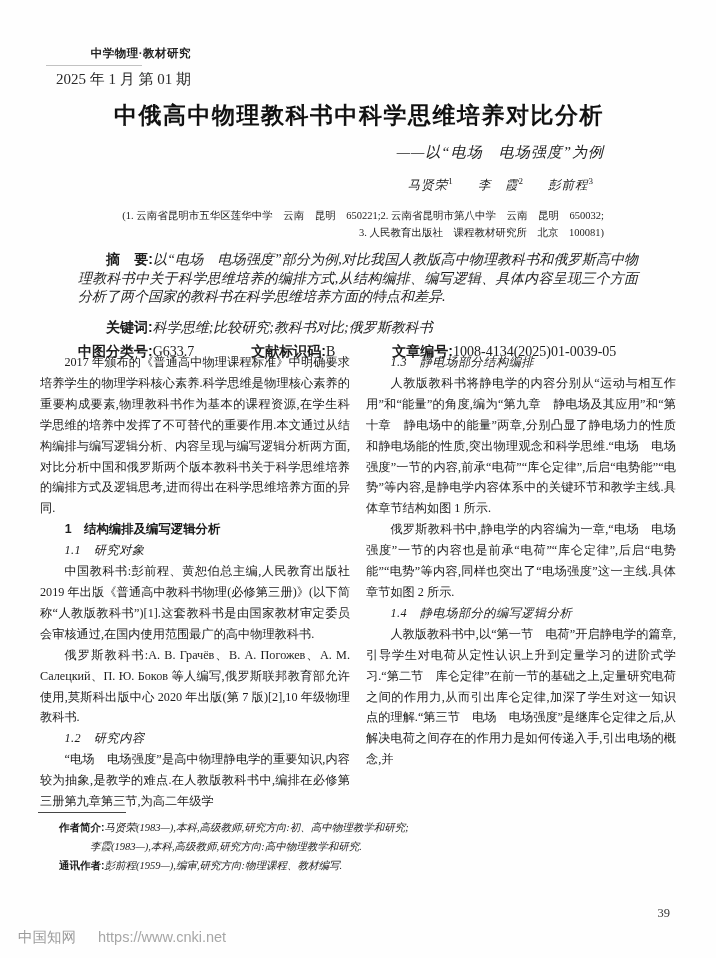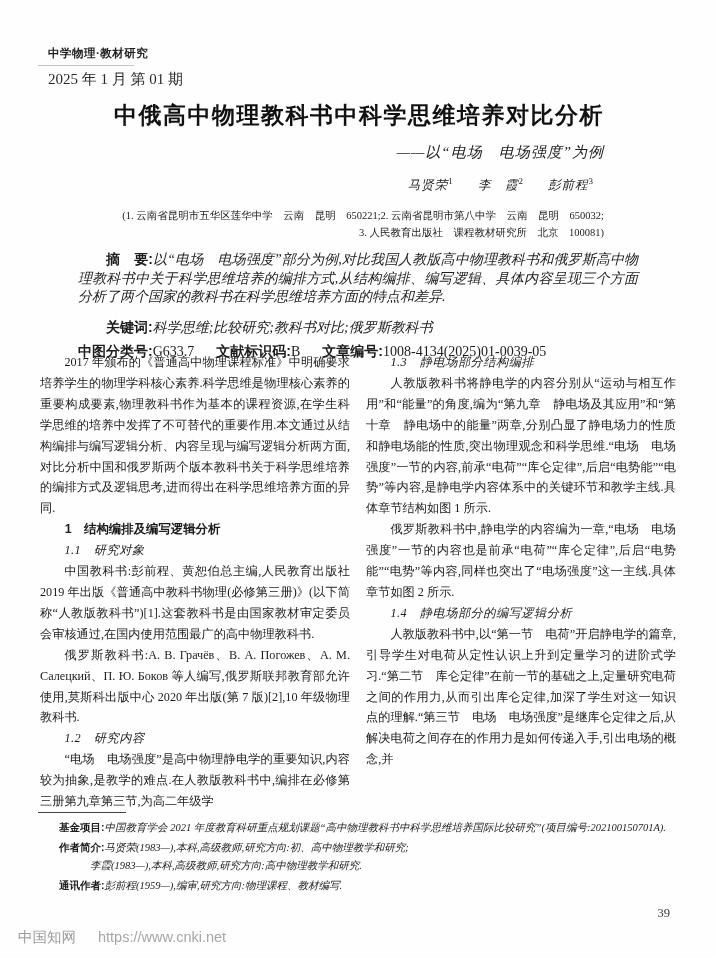--- a/index.html
+++ b/index.html
@@ -7,41 +7,41 @@
     position:relative;
     width:716px;height:958px;
     background:#fefefe;
     margin:0 auto;
     font-family:"Liberation Serif","DejaVu Serif",serif;
     color:#1c1c1c;
     overflow:hidden;
     box-sizing:border-box;
   }
   
-  .header{position:absolute;top:46px;left:48px;}
+  .header{position:absolute;top:46px;left:56px;text-align:right;}
   .journal{font-size:11.5px;font-weight:bold;letter-spacing:.5px;font-family:"Liberation Sans","DejaVu Sans",sans-serif;color:#222;}
   .header-rule{width:96px;height:0;border-bottom:1px solid #c2c2c2;margin:4px 0 4px -10px;}
   .issue{font-size:15px;color:#2a2a2a;}
   
   .titleblock{position:absolute;top:100px;left:0;width:604px;text-align:right;}
   .title{font-size:23px;font-weight:bold;letter-spacing:1.5px;color:#111;
          font-family:"Liberation Sans","DejaVu Sans",sans-serif;}
   .subtitle{margin-top:12px;font-size:15px;font-style:italic;letter-spacing:1px;}
   .authors{margin-top:14px;font-size:12.5px;font-style:italic;letter-spacing:1px;}
   .authors .au{margin:0 10px;}
   .authors sup{font-size:9px;font-style:normal;}
   .affil{margin-top:13px;font-size:10.5px;line-height:17px;color:#222;}
   
   .absblock{position:absolute;top:250px;left:78px;width:560px;font-size:14px;line-height:18.5px;text-align:justify;}
   .abs-label,.kw-label,.meta-label{font-weight:bold;font-style:normal;font-family:"Liberation Sans","DejaVu Sans",sans-serif;}
   .abs-text{font-style:italic;}
   .abs-p{text-indent:2em;margin:0;}
   .kw-line{margin-top:11px;}
   .kw-text{font-style:italic;}
-  .meta-line{margin-top:5px;display:flex;column-gap:22px;align-items:baseline;}
+  .meta-line{margin-top:5px;display:flex;column-gap:57px;align-items:baseline;}
   .meta-item{white-space:nowrap;}
   
   .columns{position:absolute;top:352px;left:40px;width:636px;height:460px;
            display:flex;column-gap:16px;overflow:hidden;}
   .col{width:310px;font-size:12.2px;line-height:20.9px;text-align:justify;}
   .col p{margin:0;text-indent:2em;}
   .col p.cont{text-indent:0;}
   .h1{font-weight:bold;font-family:"Liberation Sans","DejaVu Sans",sans-serif;font-size:12.4px;margin:0;}
   .h2{font-style:italic;font-size:12.2px;margin:0;letter-spacing:.5px;}
   
@@ -106,21 +106,20 @@
       <p>人教版教科书将静电学的内容分别从“运动与相互作用”和“能量”的角度,编为“第九章　静电场及其应用”和“第十章　静电场中的能量”两章,分别凸显了静电场力的性质和静电场能的性质,突出物理观念和科学思维.“电场　电场强度”一节的内容,前承“电荷”“库仑定律”,后启“电势能”“电势”等内容,是静电学内容体系中的关键环节和教学主线.具体章节结构如图 1 所示.</p>
       <p>俄罗斯教科书中,静电学的内容编为一章,“电场　电场强度”一节的内容也是前承“电荷”“库仑定律”,后启“电势能”“电势”等内容,同样也突出了“电场强度”这一主线.具体章节如图 2 所示.</p>
       <p class="h2">1.4　静电场部分的编写逻辑分析</p>
       <p>人教版教科书中,以“第一节　电荷”开启静电学的篇章,引导学生对电荷从定性认识上升到定量学习的进阶式学习.“第二节　库仑定律”在前一节的基础之上,定量研究电荷之间的作用力,从而引出库仑定律,加深了学生对这一知识点的理解.“第三节　电场　电场强度”是继库仑定律之后,从解决电荷之间存在的作用力是如何传递入手,引出电场的概念,并</p>
     </div>
   </div>
 
   <div class="footnote">
     <div class="fn-rule"></div>
     <div class="fn">
-      <p><span class="fn-label">基金项目:</span><span>中国教育学会 2021 年度教育科研重点规划课题“高中物理教科书中科学思维培养国际比较研究”(项目编号:202100150701A).</span></p>
       <p><span class="fn-label">作者简介:</span><span>马贤荣(1983—),本科,高级教师,研究方向:初、高中物理教学和研究;</span></p>
       <p class="fn-cont"><span>李霞(1983—),本科,高级教师,研究方向:高中物理教学和研究.</span></p>
       <p><span class="fn-label">通讯作者:</span><span>彭前程(1959—),编审,研究方向:物理课程、教材编写.</span></p>
     </div>
   </div>
 
   <div class="pagenum">39</div>
 
   <div class="watermark">
     <span>中国知网</span><span class="wm-url">https://www.cnki.net</span>

